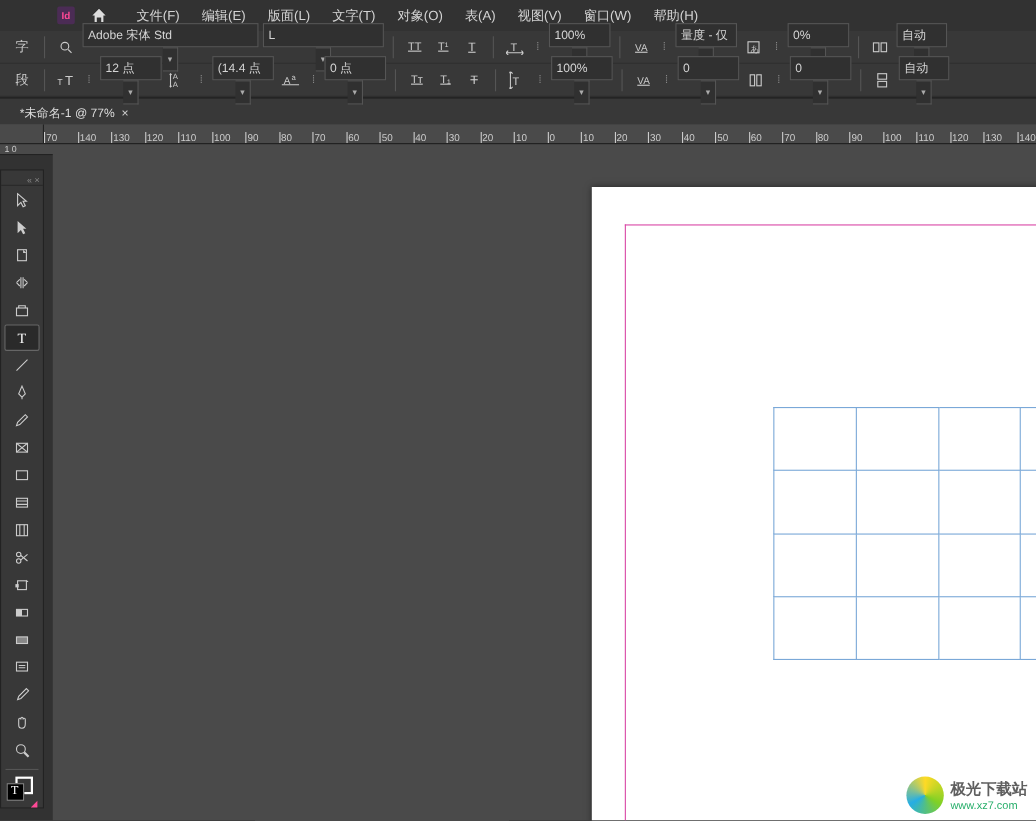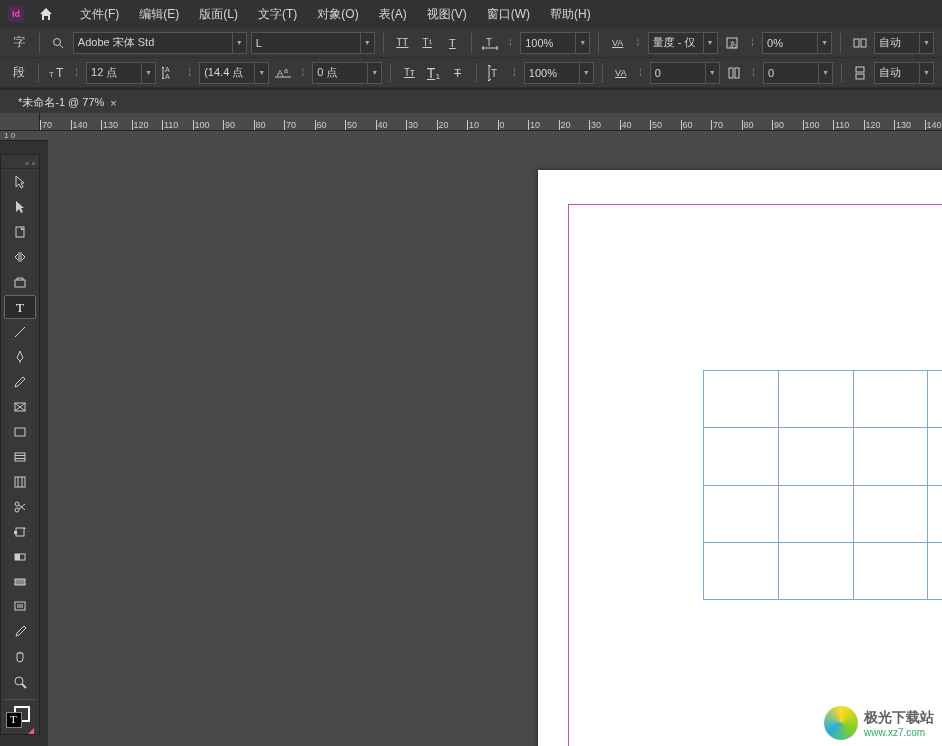--- a/index.html
+++ b/index.html
@@ -1,36 +1,36 @@
 <!DOCTYPE html>
 <html><head>
 <meta charset="utf-8">
 <style>
 * { margin: 0; padding: 0; box-sizing: border-box; }
 body { font-family: "Microsoft YaHei", Arial, sans-serif; background: #323232; color: #d4d4d4; font-size: 11px; width: 942px; height: 746px; overflow: hidden; position: relative; }
 
 
 .menubar { height: 28px; background: #323232; display: flex; align-items: center; padding: 0 8px; gap: 4px; }
-.app-icon { width: 16px; height: 16px; background: #4b2c55; border-radius: 2px; display: flex; align-items: center; justify-content: center; font-size: 9px; font-weight: bold; color: #ff4996; margin-right: 8px; }
+.app-icon { width: 16px; height: 16px; background: #4b2c55; border-radius: 2px; display: flex; align-items: center; justify-content: center; font-size: 9px; font-weight: bold; color: #ff4996; margin-right: 8px; margin-left: 44px; }
 .home-icon { width: 20px; height: 20px; display: flex; align-items: center; justify-content: center; margin-right: 12px; cursor: pointer; }
 .menu-item { padding: 4px 8px; cursor: pointer; font-size: 12px; color: #d4d4d4; }
 
 
 .control-panel { background: #383838; border-bottom: 1px solid #222; }
 .control-row { height: 30px; display: flex; align-items: center; padding: 2px 8px; gap: 4px; border-bottom: 1px solid #2e2e2e; }
 .ctrl-label { display: flex; align-items: center; justify-content: center; width: 24px; height: 22px; font-size: 12px; color: #ccc; }
 .ctrl-icon { width: 22px; height: 22px; display: flex; align-items: center; justify-content: center; cursor: pointer; color: #ccc; text-decoration: underline; }
 .ctrl-input { background: #303030; border: 1px solid #555; color: #d4d4d4; height: 22px; padding: 0 4px; font-size: 11px; }
 .ctrl-input.wide { width: 160px; }
 .ctrl-input.med { width: 110px; }
 .ctrl-input.small { width: 56px; }
 .ctrl-input.tiny { width: 46px; }
 .dropdown-arrow { width: 14px; height: 22px; border: 1px solid #555; border-left: none; background: #303030; display: flex; align-items: center; justify-content: center; cursor: pointer; font-size: 8px; color: #aaa; }
 .sep { width: 1px; height: 20px; background: #555; margin: 0 4px; }
-.combo { display: flex; align-items: center; }
+.combo { display: flex; align-items: center; flex-direction: column; }
 .num-link { width: 12px; font-size: 10px; color: #888; text-align: center; }
 
 
 .tabbar { height: 24px; background: #383838; display: flex; align-items: flex-end; padding: 0 10px; border-top: 1px solid #2a2a2a; }
 .doc-tab { display: flex; align-items: center; gap: 6px; padding: 3px 8px; font-size: 11px; color: #ddd; }
 .tab-close { cursor: pointer; font-size: 11px; color: #ccc; }
 
 
 .ruler-h { height: 18px; background: #4a4a4a; position: relative; overflow: hidden; border-bottom: 1px solid #222; display: flex; }
 .ruler-corner { width: 40px; height: 18px; background: #4a4a4a; border-right: 1px solid #222; flex-shrink: 0; }
@@ -185,21 +185,21 @@
           <line x1="0" y1="11" x2="16" y2="11" stroke="#ccc"></line>
         </svg>
     </div>
     <div class="num-link">⁞</div>
     <div class="combo">
       <input class="ctrl-input small" value="0 点" style="">
       <div class="dropdown-arrow">▾</div>
     </div>
     <div class="sep"></div>
     <div class="ctrl-icon" style="font-size:10px;">Tᴛ</div>
-    <div class="ctrl-icon" style="font-size:14px;">T₁</div>
+    <div class="ctrl-icon" style="font-size:10px;">T₁</div>
     <div class="ctrl-icon" style="text-decoration:line-through;font-size:11px;">T</div>
     <div class="sep"></div>
     <div class="ctrl-icon">
       <svg width="14" height="16" viewBox="0 0 14 16">
           <text x="3" y="12" font-size="10" fill="#ccc">T</text>
           <path d="M1 0 L1 16 M1 0 L-1 2 M1 0 L3 2 M1 16 L-1 14 M1 16 L3 14" stroke="#ccc" fill="none"></path>
         </svg>
     </div>
     <div class="num-link">⁞</div>
     <div class="combo">

